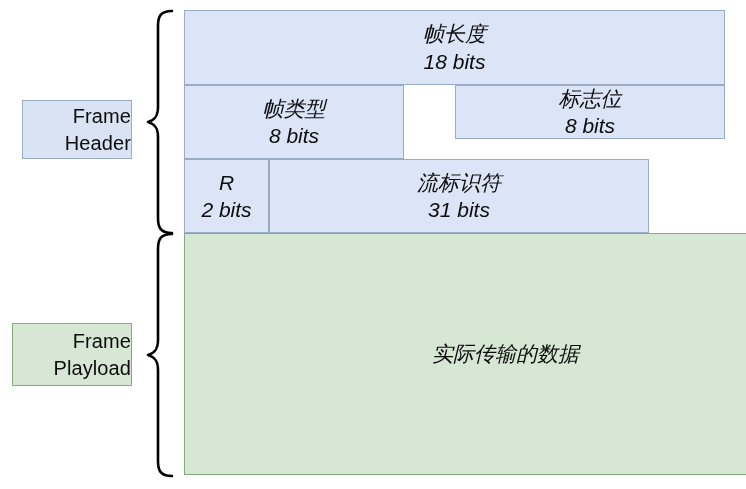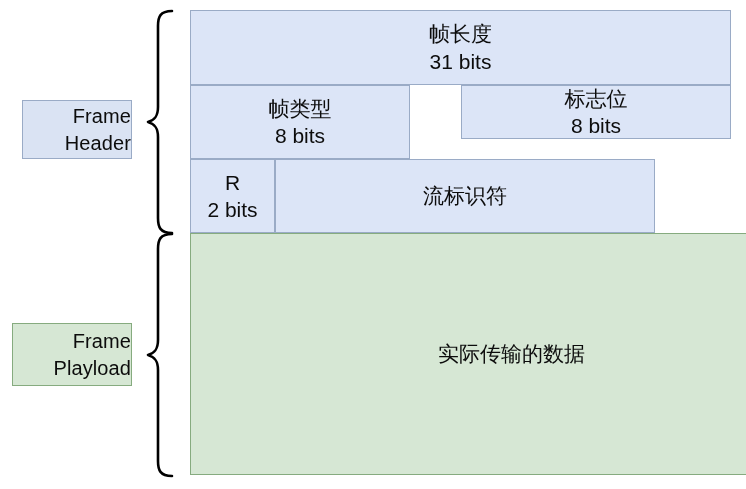--- a/index.html
+++ b/index.html
@@ -58,24 +58,25 @@
     width: 120px;
     height: 63px;
     background: #d6e7d4;
     border: 1px solid #86ab7f;
   }
   .side-label .ln { display: block; white-space: nowrap; }
 
   
   .frame {
     position: absolute;
-    left: 190px;
+    left: 184px;
     top: 10px;
     width: 541px;
     height: 465px;
+    font-style: italic;
   }
 
   .cell {
     position: absolute;
     box-sizing: border-box;
     display: flex;
     flex-direction: column;
     align-items: center;
     justify-content: center;
     text-align: center;
@@ -128,38 +129,39 @@
 
   <div class="side-label payload-lbl">
     <span class="ln">Frame</span>
     <span class="ln">Playload</span>
   </div>
 
   <div class="frame">
 
     <div class="cell c-len">
       <span class="t1">帧长度</span>
-      <span class="t2">31 bits</span>
+      <span class="t2">18 bits</span>
     </div>
 
     <div class="cell c-type">
       <span class="t1">帧类型</span>
       <span class="t2">8 bits</span>
     </div>
     <div class="cell c-flag">
       <span class="t1">标志位</span>
       <span class="t2">8 bits</span>
     </div>
 
     <div class="cell c-r">
       <span class="t1">R</span>
       <span class="t2">2 bits</span>
     </div>
     <div class="cell c-sid">
       <span class="t1">流标识符</span>
+      <span class="t2">31 bits</span>
     </div>
 
     <div class="cell c-data">
       <span class="t1">实际传输的数据</span>
     </div>
 
   </div>
 </div>
 
 </body></html>

